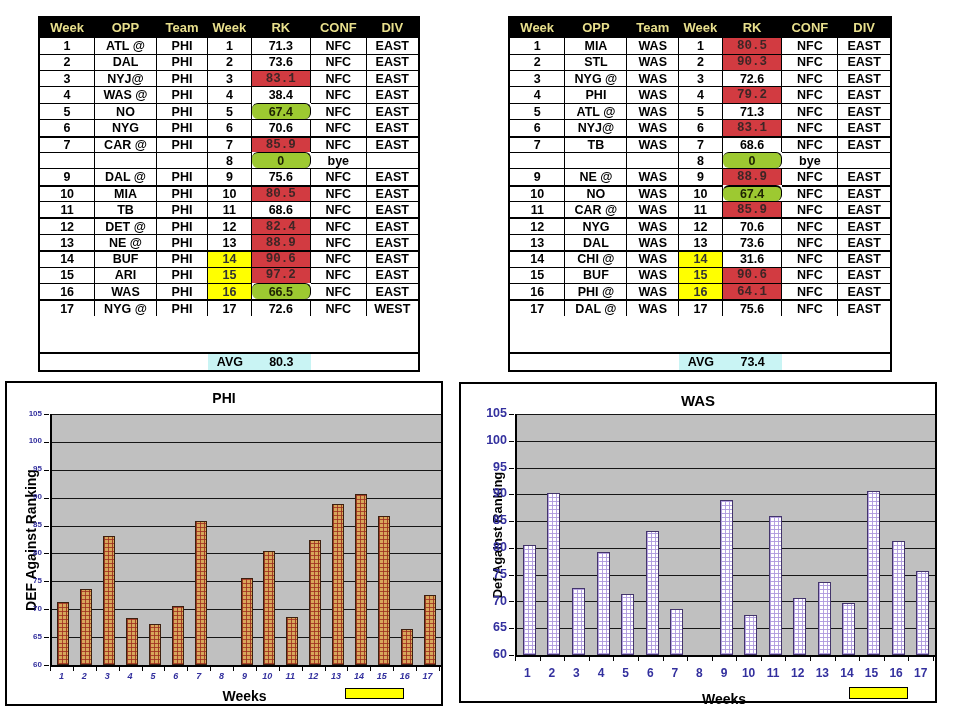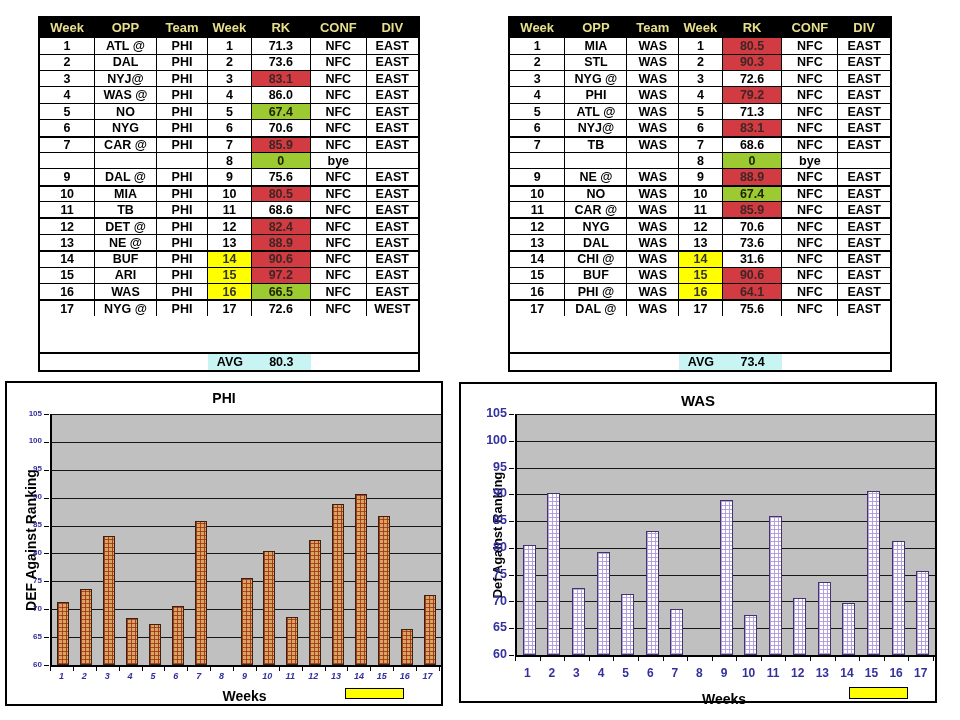--- a/index.html
+++ b/index.html
@@ -19,22 +19,22 @@
   .t-cell{
     box-sizing:border-box;display:flex;align-items:center;justify-content:center;
     font-weight:bold;font-size:12.5px;color:#000;
     border-right:1px solid #000;border-top:1px solid #000;overflow:hidden;white-space:nowrap;
   }
   .t-row .t-cell:last-child{border-right:none;}
   .t-row.header .t-cell{border-top:none;color:var(--header-text,#E8DF8C);font-size:13px;}
   .t-row.thick .t-cell{border-top-width:2.5px;}
   .c0{width:14.6%;} .c1{width:16.3%;} .c2{width:13.6%;} .c3{width:11.5%;}
   .c4{width:15.7%;} .c5{width:14.7%;} .c6{width:13.6%;}
-  .bg-red{background:var(--cell-red,#D23B41);color:#3d2626;}
-  .bg-green{background:var(--cell-green,#9DC931);color:#1e2203;}
+  .bg-red{background:var(--cell-red,#D23B41);color:#3d2626;font-family:Liberation Mono, monospace;}
+  .bg-green{background:var(--cell-green,#9DC931);color:#1e2203;border-radius:6px;}
   .bg-yellow{background:var(--cell-yellow,#FFFF00);color:#333;}
   .bg-cyan{background:var(--cell-cyan,#C9F4F4);}
   .t-row.avg{flex:1.12 1 0;margin-top:36px;}
   .t-row.avg .t-cell{border-right:none;border-top:2px solid #000;}
   .t-row.avg .spacer{border:none;border-top:2px solid #000;background:#fff;}
   
   .chart-box{
     position:absolute;background:#fff;border:2px solid #000;box-sizing:border-box;
   }
   #chart-phi{left:5px;top:381px;width:438px;height:325px;}
@@ -118,21 +118,21 @@
       <div class="t-cell c3">3</div>
       <div class="t-cell c4 bg-red">83.1</div>
       <div class="t-cell c5">NFC</div>
       <div class="t-cell c6">EAST</div>
     </div>
     <div class="t-row">
       <div class="t-cell c0">4</div>
       <div class="t-cell c1">WAS @</div>
       <div class="t-cell c2">PHI</div>
       <div class="t-cell c3">4</div>
-      <div class="t-cell c4">86.0</div>
+      <div class="t-cell c4">38.4</div>
       <div class="t-cell c5">NFC</div>
       <div class="t-cell c6">EAST</div>
     </div>
     <div class="t-row">
       <div class="t-cell c0">5</div>
       <div class="t-cell c1">NO</div>
       <div class="t-cell c2">PHI</div>
       <div class="t-cell c3">5</div>
       <div class="t-cell c4 bg-green">67.4</div>
       <div class="t-cell c5">NFC</div>

